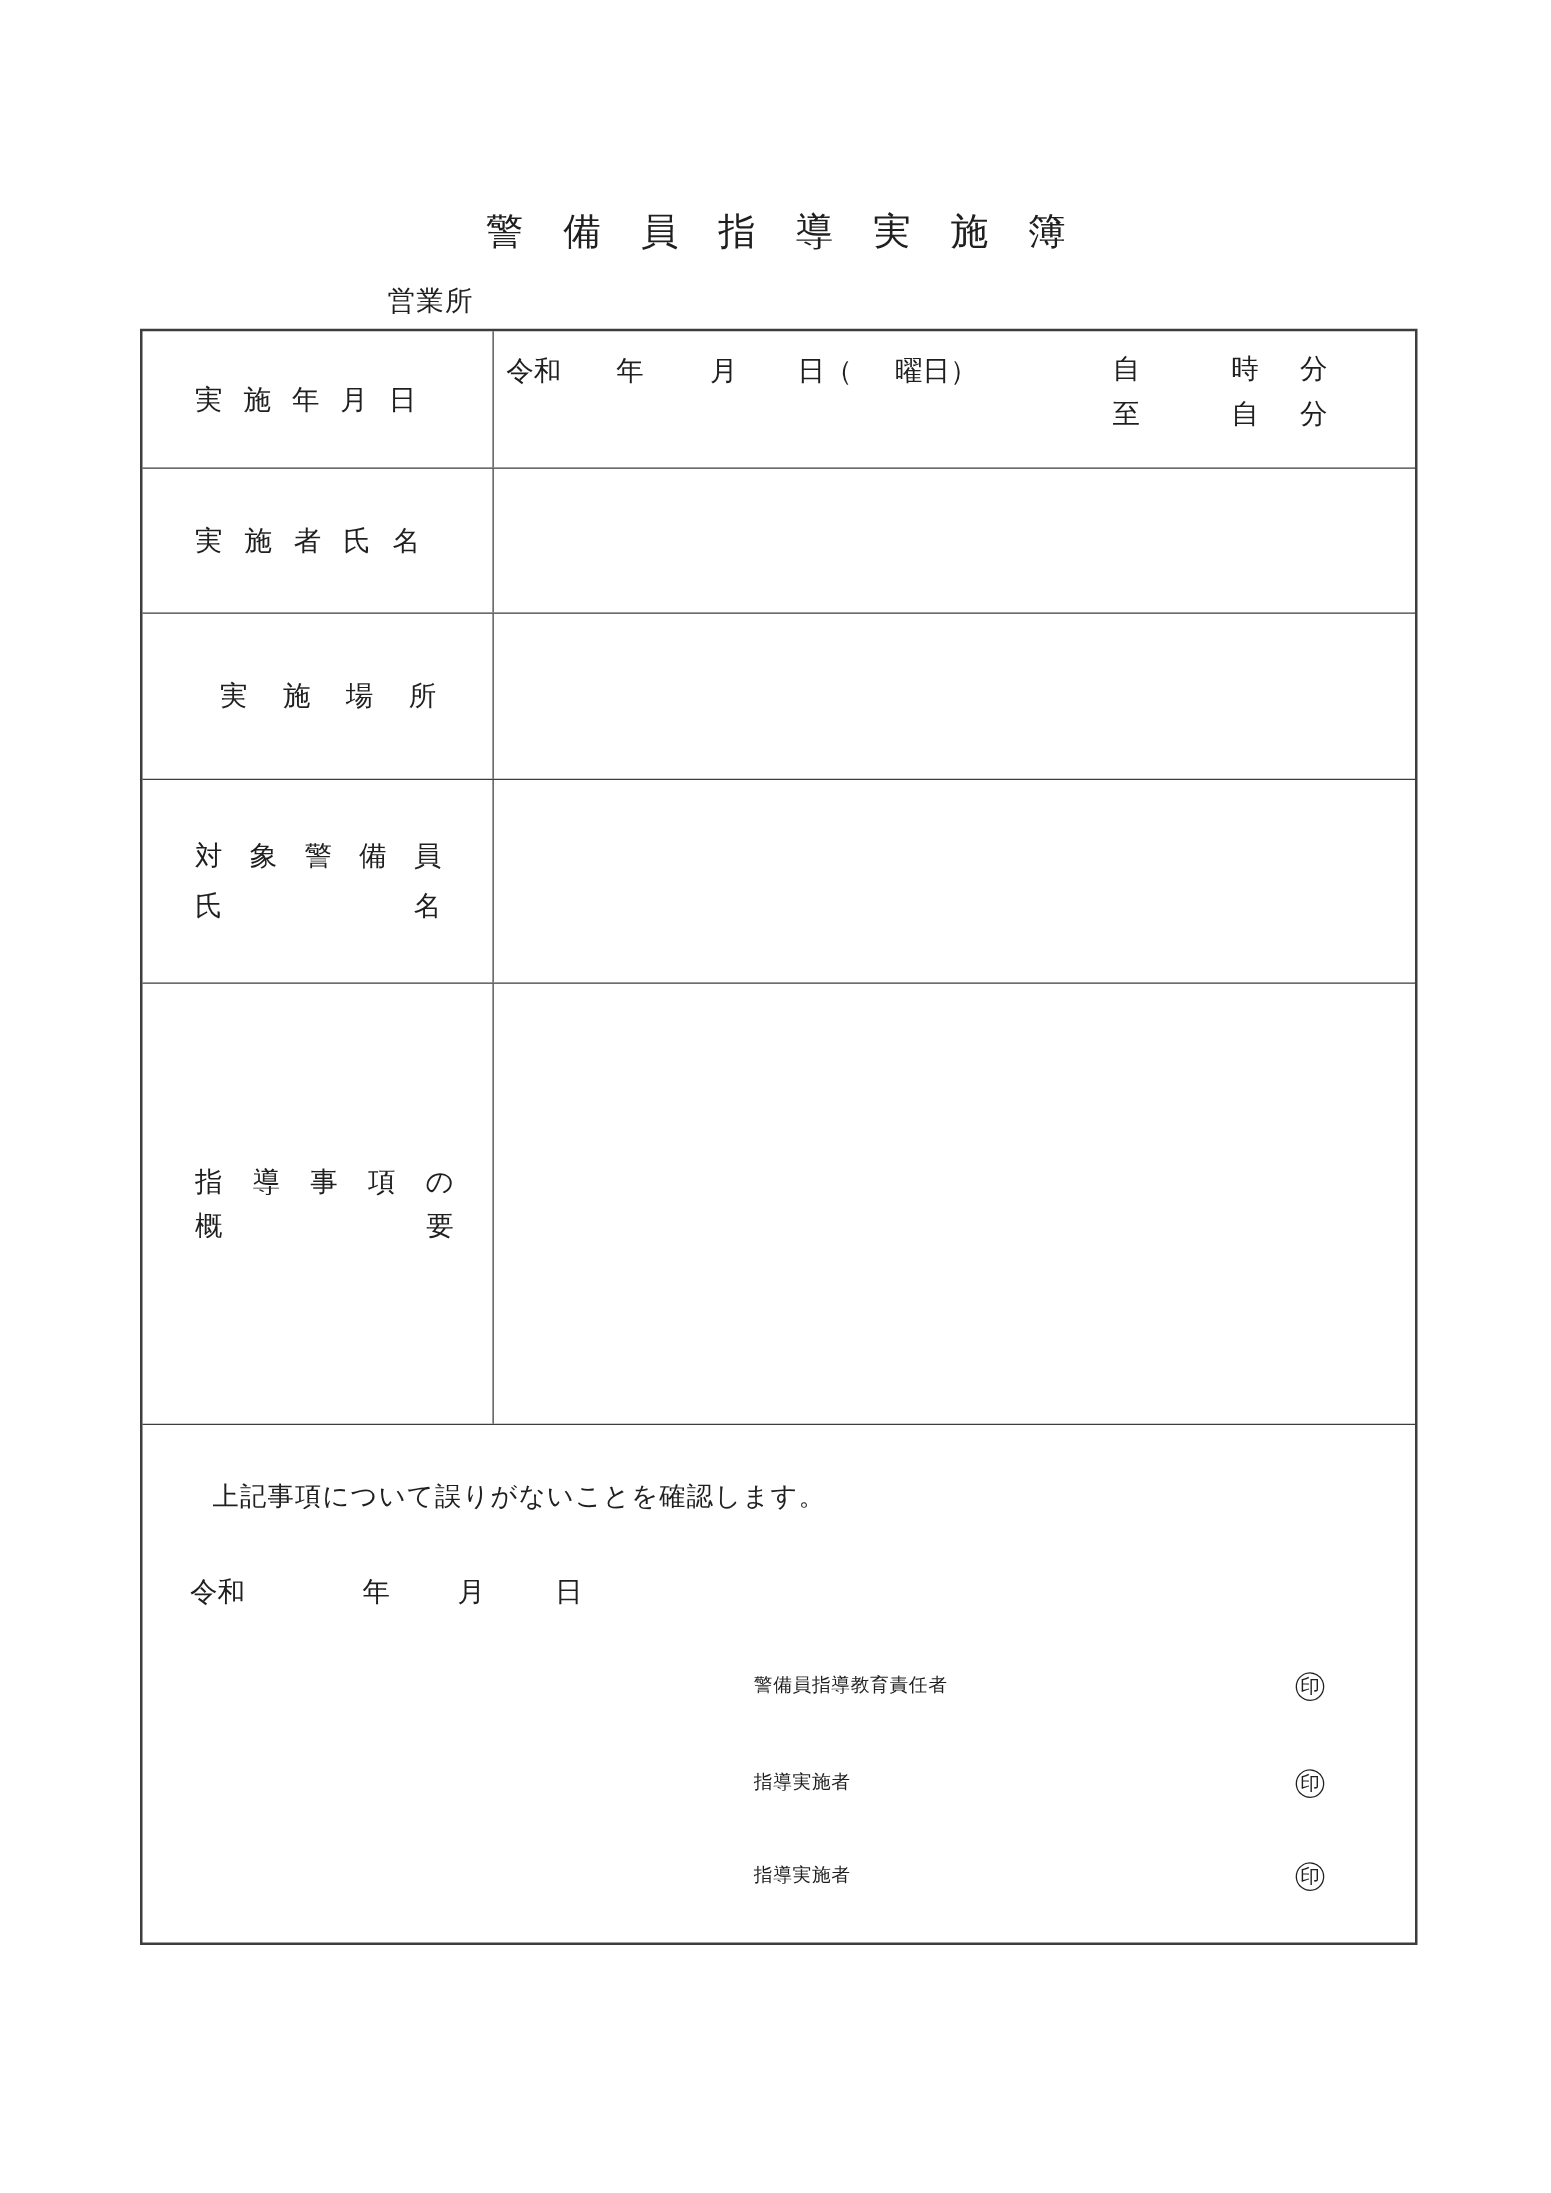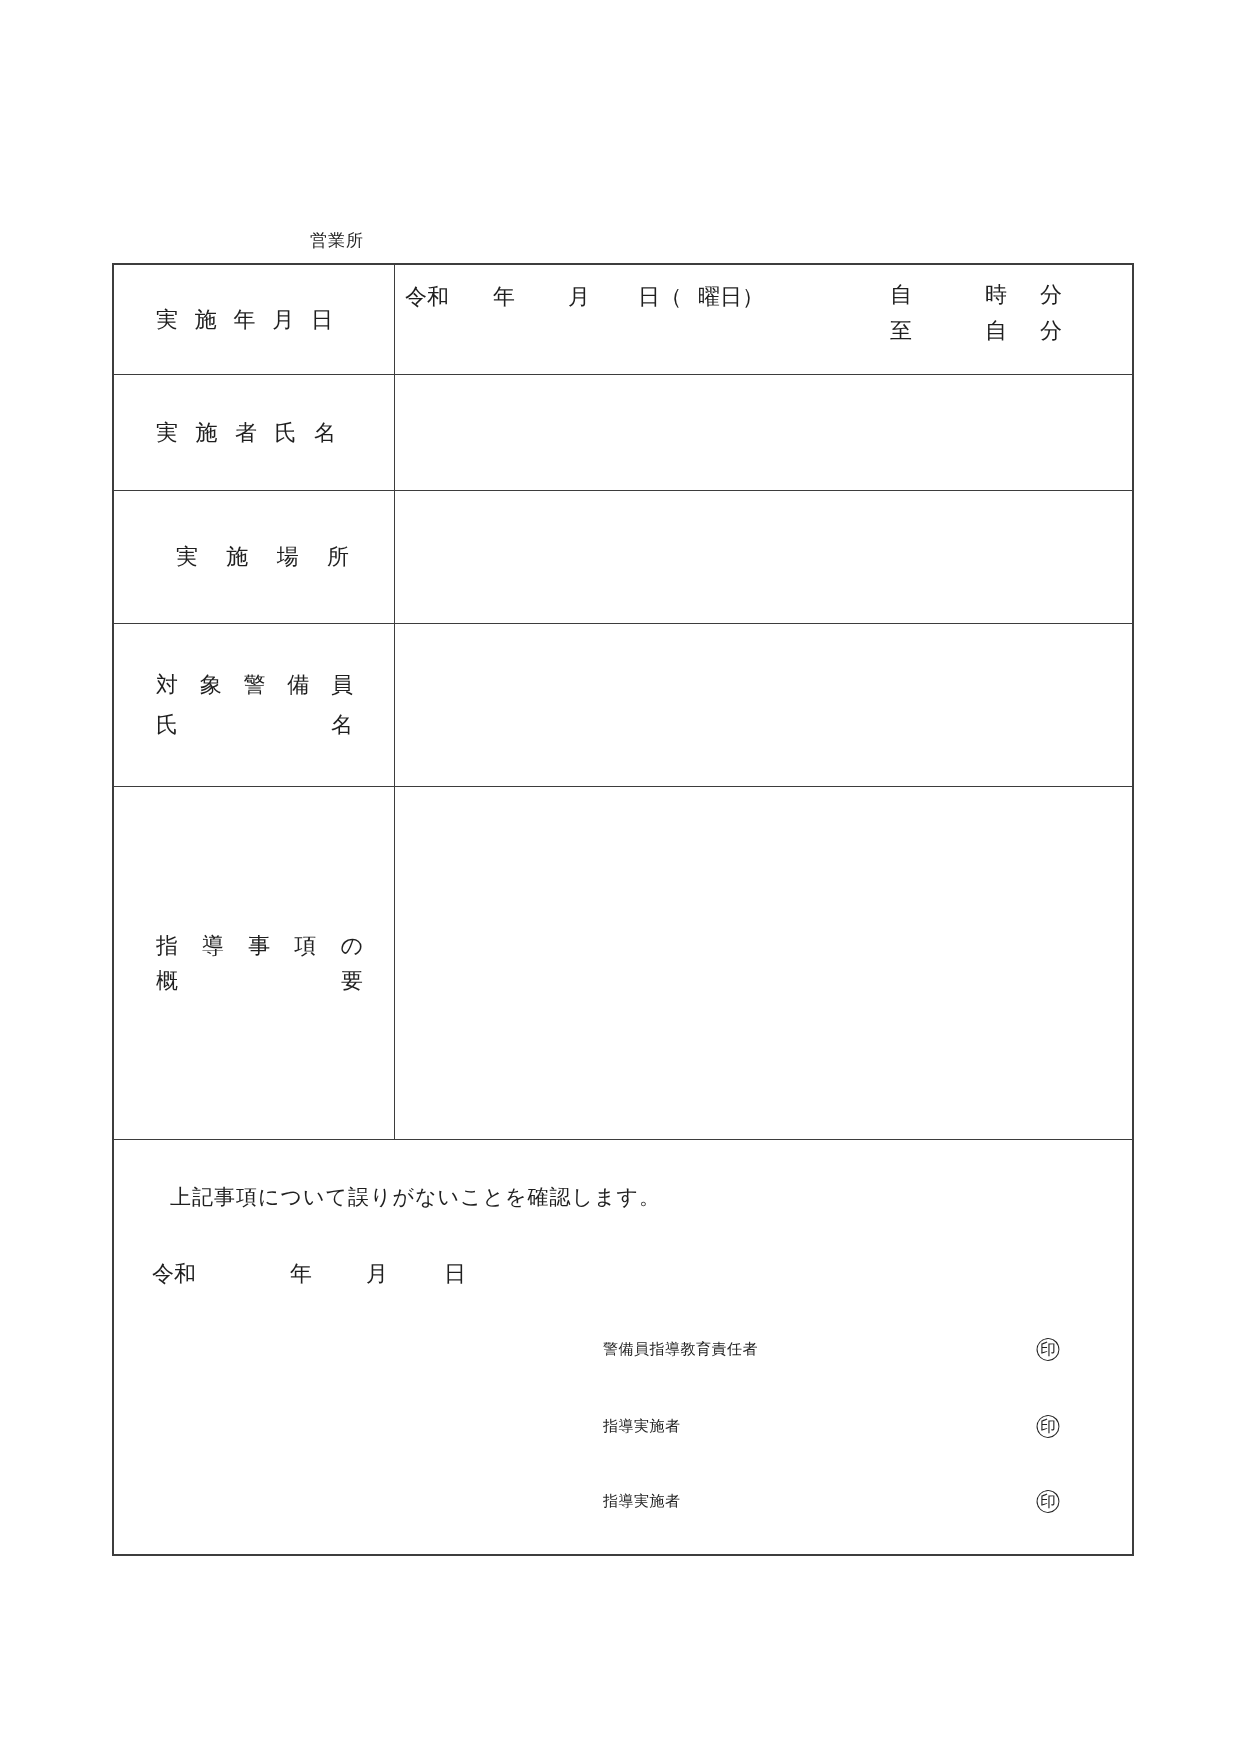--- a/index.html
+++ b/index.html
@@ -13,21 +13,21 @@
   }
   .doc-title{
     position:absolute;left:0;top:168px;width:100%;
     text-align:center;
     font-size:30px;line-height:36px;
     letter-spacing:32px;text-indent:32px;
     white-space:nowrap;
   }
   .office-label{
     position:absolute;left:310px;top:228px;
-    font-size:17px;line-height:26px;letter-spacing:1px;
+    font-size:22px;line-height:26px;letter-spacing:1px;
   }
   .form-table{
     position:absolute;left:112px;top:263px;
     width:1018px;
     border:2px solid #3d3d3d;
   }
   .t-row{display:flex;border-bottom:1px solid #3d3d3d;box-sizing:border-box;}
   .t-row:last-child{border-bottom:none;}
   .label-cell{
     width:281px;min-width:281px;box-sizing:border-box;
@@ -55,41 +55,42 @@
   .confirm-statement{position:absolute;left:56px;top:43px;font-size:21px;letter-spacing:1px;white-space:nowrap;}
   .confirm-date{font-size:22px;}
   .sign-title{font-size:15px;letter-spacing:0.5px;white-space:nowrap;}
   .seal{font-size:26px;line-height:26px;}
 </style>
 </head>
 <body>
 
 <div class="page">
 
+  <div class="doc-title">警備員指導実施簿</div>
 
   <div class="office-label">営業所</div>
 
   <div class="form-table">
 
     <div class="t-row row-h1">
       <div class="label-cell">
         <div class="char-justify lbl-box-1">
             <span>実</span>
             <span>施</span>
             <span>年</span>
             <span>月</span>
             <span>日</span>
           </div>
       </div>
       <div class="content-cell">
         <span class="abs" style="left:10px;top:19px;">令和</span>
         <span class="abs" style="left:98px;top:19px;">年</span>
         <span class="abs" style="left:173px;top:19px;">月</span>
         <span class="abs" style="left:243px;top:19px;">日（</span>
-        <span class="abs" style="left:303px;top:19px;">曜日）</span>
+        <span class="abs" style="left:321px;top:19px;">曜日）</span>
         <span class="abs" style="left:495px;top:17px;">自</span>
         <span class="abs" style="left:590px;top:17px;">時</span>
         <span class="abs" style="left:645px;top:17px;">分</span>
         <span class="abs" style="left:495px;top:53px;">至</span>
         <span class="abs" style="left:590px;top:53px;">自</span>
         <span class="abs" style="left:645px;top:53px;">分</span>
       </div>
     </div>
 
     <div class="t-row row-h2">

